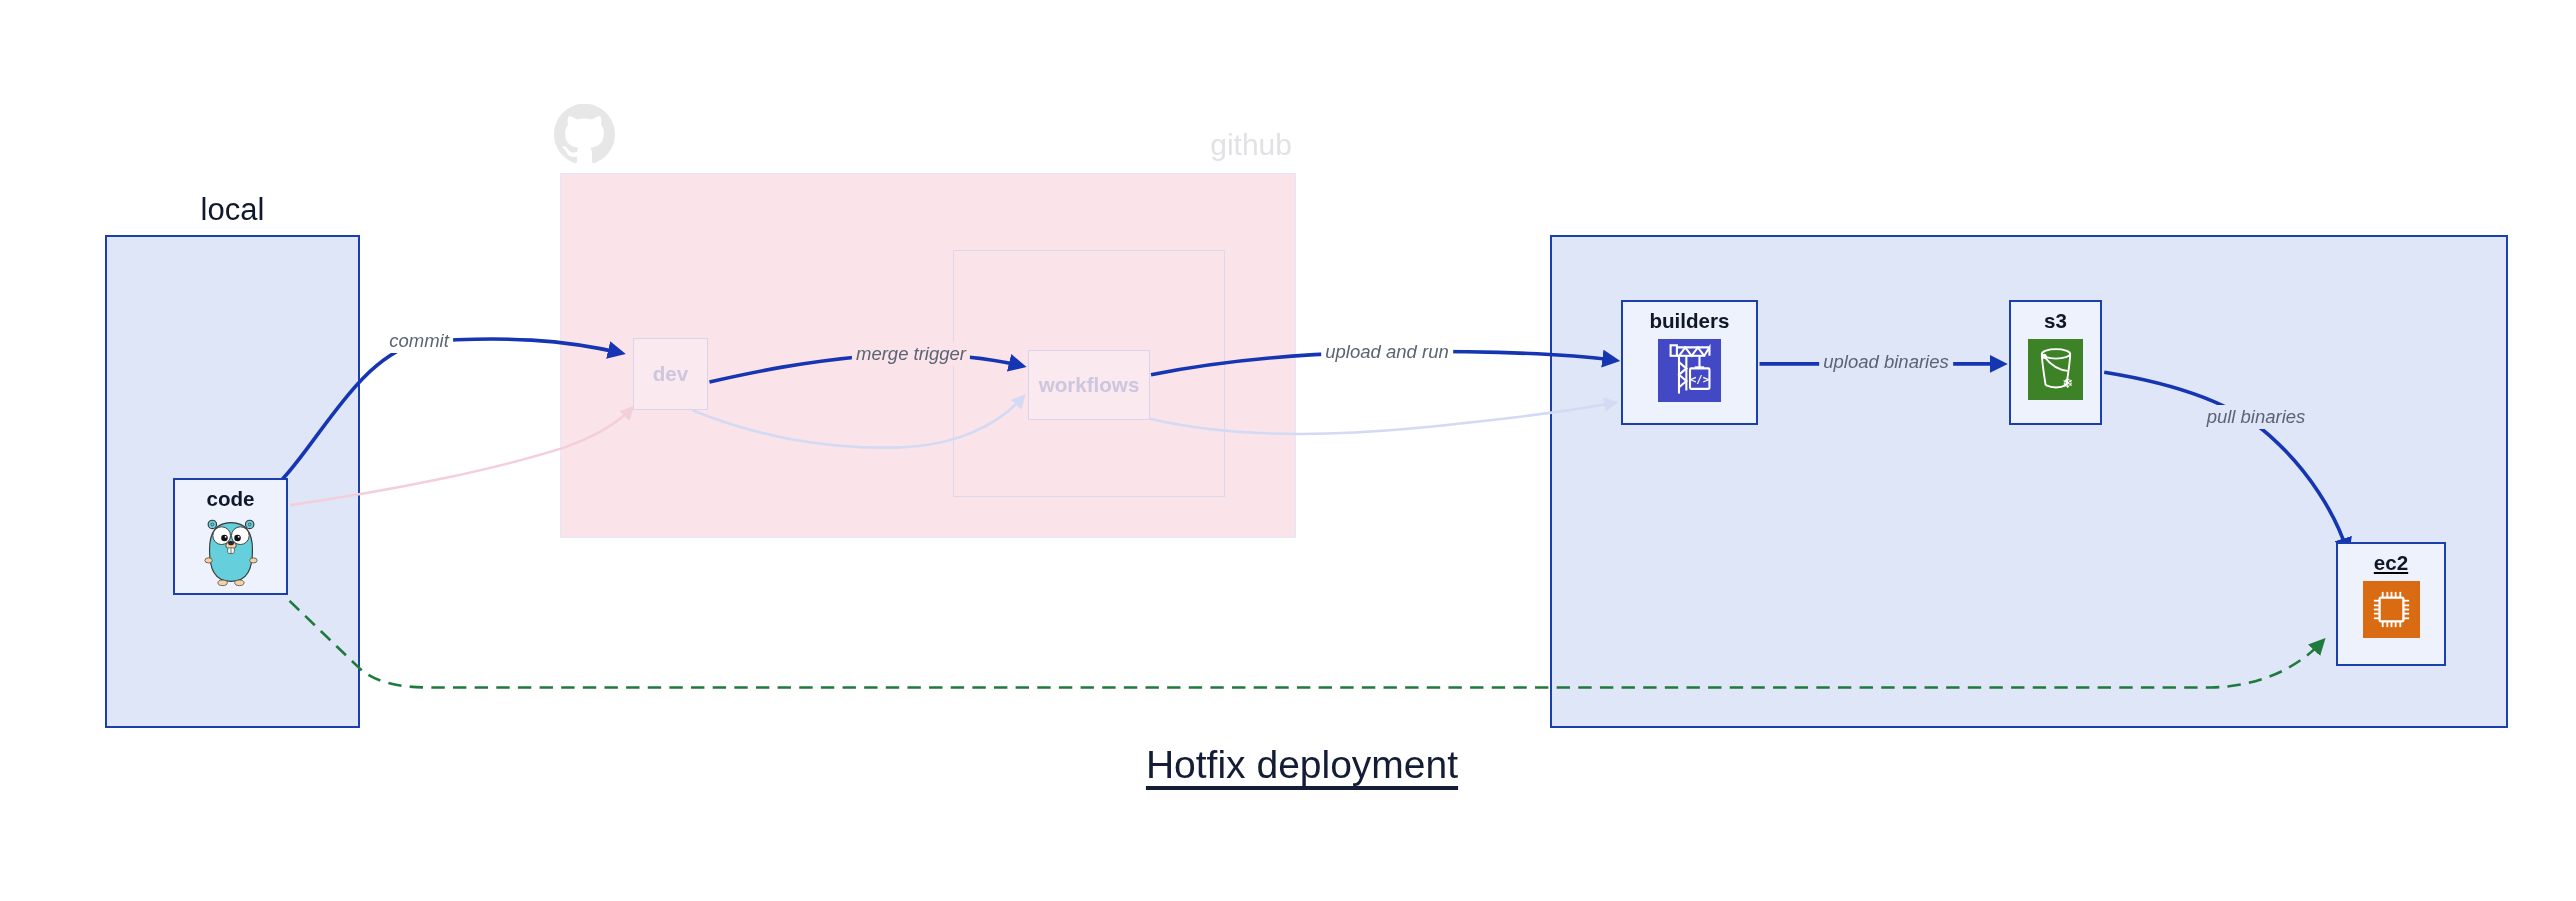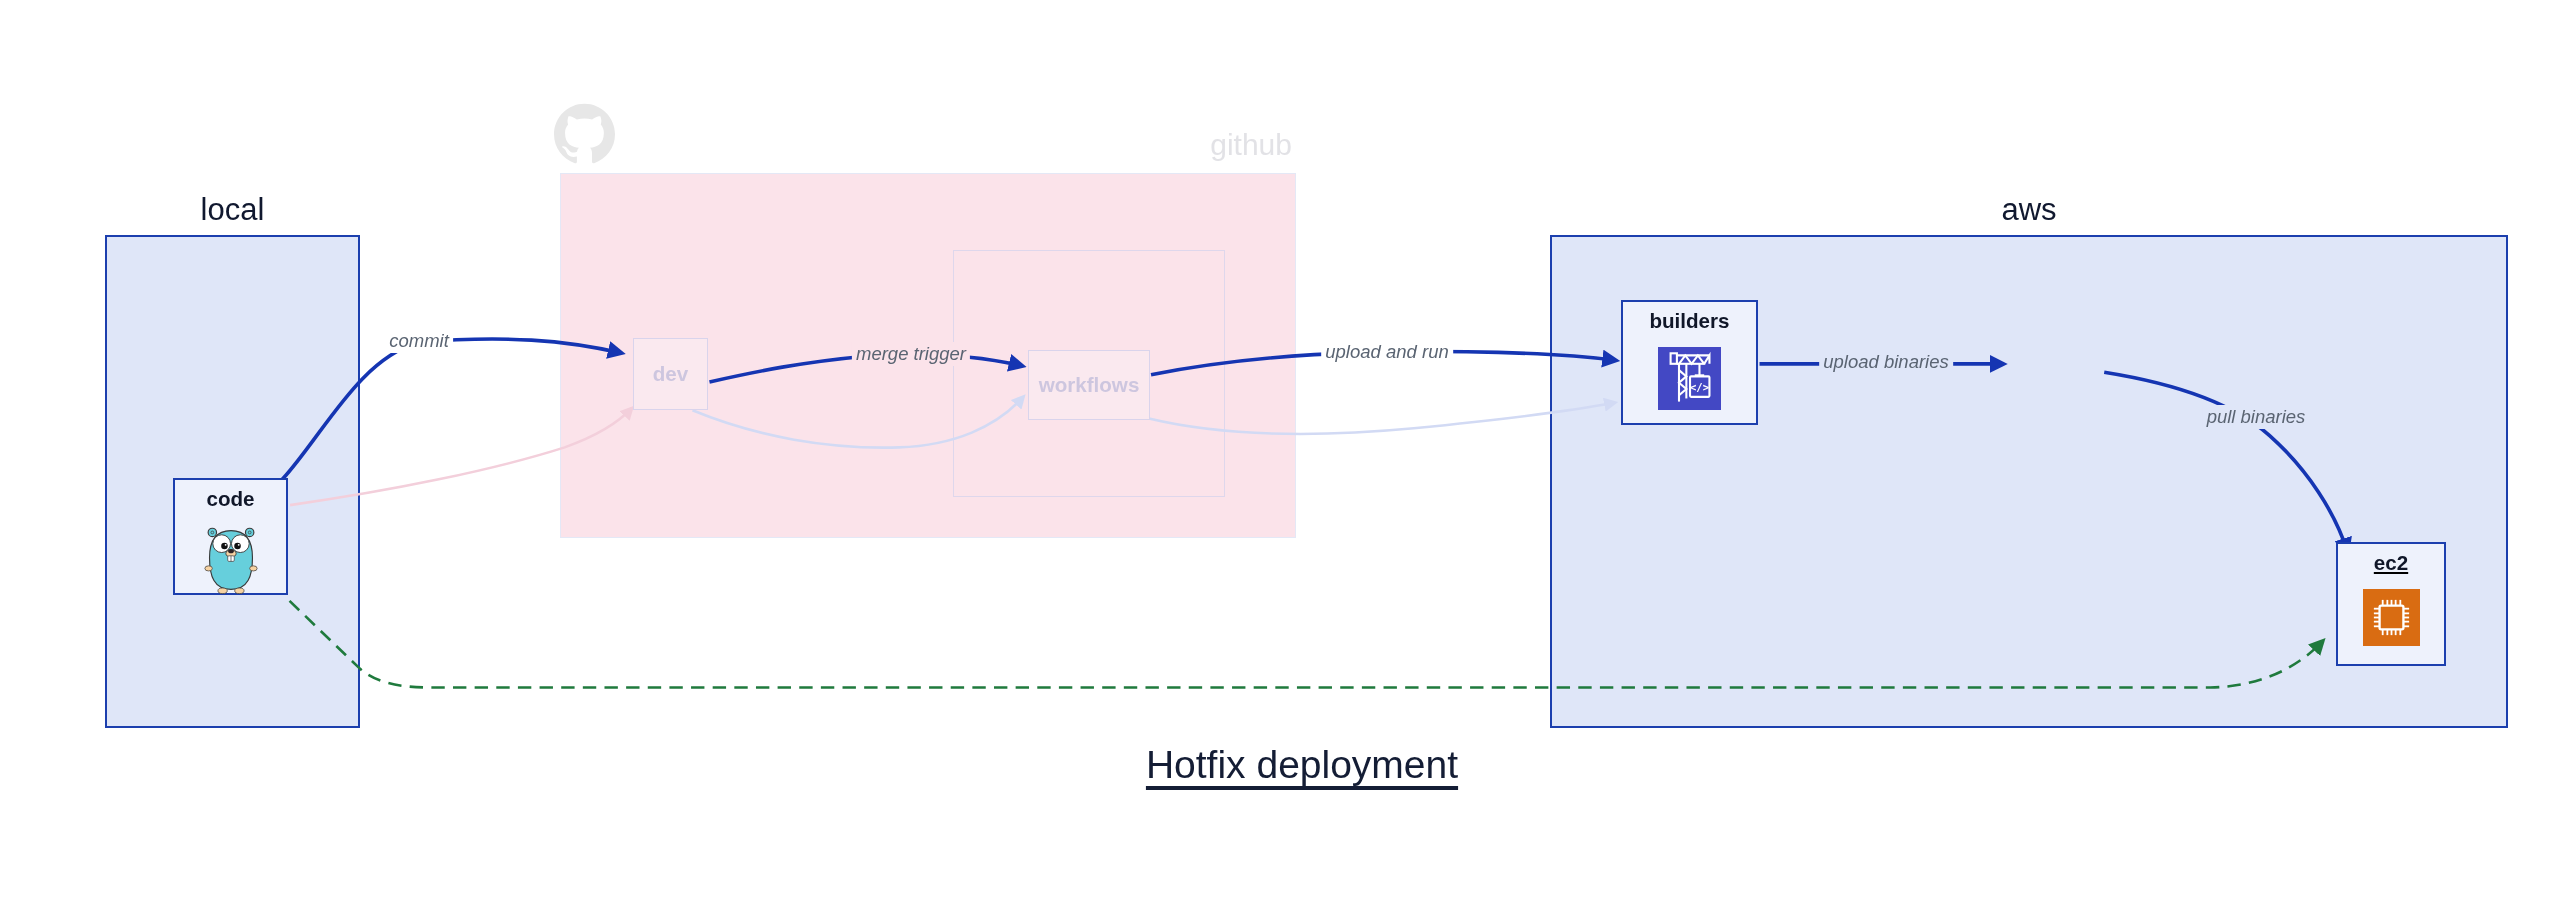--- a/index.html
+++ b/index.html
@@ -11,21 +11,21 @@
   .region-blue{background:#dfe6f8;border:2.1px solid #1c3fae;box-sizing:border-box;}
   .region-pink{background:#fbe3ea;border:1.5px solid #e4e8f6;box-sizing:border-box;}
   .region-master{background:transparent;border:1.5px solid #ded7ec;box-sizing:border-box;}
 
   
   .region-label{font-size:31px;font-weight:500;color:#10182f;text-align:center;}
   .region-label.faded-gh{color:#e2e2e6;}
   .region-label.faded-master{color:#dcd3e0;}
 
   
-  .node{box-sizing:border-box;display:flex;flex-direction:column;align-items:center;padding-top:7.2px;gap:14px;}
+  .node{box-sizing:border-box;display:flex;flex-direction:column;align-items:center;padding-top:7.2px;gap:6px;}
   .node-blue{background:#eef2fc;border:2.6px solid #1c3fae;}
   .node-faded{background:#fae9ef;border:1.5px solid #d9d4ec;justify-content:center;padding-top:0;}
   .node-label{font-size:20.6px;font-weight:bold;color:#101729;line-height:1.15;}
   .node-faded .node-label{color:#cdc6df;}
 
   .iconbox{display:flex;align-items:center;justify-content:center;}
 
   
   .edge-label{font-size:18.5px;font-style:italic;color:#5a6472;white-space:nowrap;transform:translateX(-50%);padding:1px 4.1px;line-height:1.2;}
   .lbl-white{background:#ffffff;}
@@ -45,21 +45,20 @@
 
   <div class="abs" style="left:554px;top:103px;width:61px;height:61px;">
     <svg width="61" height="61" viewBox="0 0 24 24">
         <path fill="#e7e7e7" d="M12 .297c-6.63 0-12 5.373-12 12 0 5.303 3.438 9.8 8.205 11.385.6.113.82-.258.82-.577 0-.285-.01-1.04-.015-2.04-3.338.724-4.042-1.61-4.042-1.61C4.422 18.07 3.633 17.7 3.633 17.7c-1.087-.744.084-.729.084-.729 1.205.084 1.838 1.236 1.838 1.236 1.07 1.835 2.809 1.305 3.495.998.108-.776.417-1.305.76-1.605-2.665-.3-5.466-1.332-5.466-5.93 0-1.31.465-2.38 1.235-3.22-.135-.303-.54-1.523.105-3.176 0 0 1.005-.322 3.3 1.23.96-.267 1.98-.399 3-.405 1.02.006 2.04.138 3 .405 2.28-1.552 3.285-1.23 3.285-1.23.645 1.653.24 2.873.12 3.176.765.84 1.23 1.91 1.23 3.22 0 4.61-2.805 5.625-5.475 5.92.42.36.81 1.096.81 2.22 0 1.606-.015 2.896-.015 3.286 0 .315.21.69.825.57C20.565 22.092 24 17.592 24 12.297c0-6.627-5.373-12-12-12"></path>
       </svg>
   </div>
 
   <div class="abs region-label" style="left:105px;top:192px;width:255px;">local</div>
   <div class="abs region-label faded-gh" style="left:1107px;top:128px;width:185px;text-align:right;font-size:30px;">github</div>
   <div class="abs region-label faded-master" style="left:953px;top:212px;width:272px;">master</div>
-  <div class="abs region-label" style="left:1550px;top:192px;width:958px;">aws</div>
 
   <div class="abs region-blue" style="left:105px;top:235px;width:255px;height:493px;"></div>
   <div class="abs region-pink" style="left:560px;top:173px;width:736px;height:365px;"></div>
   <div class="abs region-master" style="left:953px;top:250px;width:272px;height:247px;"></div>
   <div class="abs region-blue" style="left:1550px;top:235px;width:958px;height:493px;"></div>
 
   <svg class="edges" width="2604" height="902" viewBox="0 0 5054 1750">
     <defs>
       <marker id="ah-blue" viewBox="0 0 10 10" refX="7.5" refY="5" markerWidth="5" markerHeight="5" orient="auto">
           <path d="M0,0 L10,5 L0,10 Z" fill="#1535b2"></path>
@@ -138,20 +137,36 @@
           <polyline points="40,44 54,56 40,68 54,80 40,92"></polyline>
           <line x1="79" y1="32" x2="79" y2="54"></line>
           <line x1="70" y1="54" x2="88" y2="54"></line>
           <rect x="61" y="56" width="37" height="39" rx="2"></rect>
         </g>
         <text x="79" y="83" font-family="DejaVu Sans Mono, monospace" font-size="20" font-weight="bold" fill="#ffffff" text-anchor="middle">&lt;/&gt;</text>
       </svg>
     </div>
   </div>
 
+  <div class="abs node node-blue" style="left:2009px;top:300px;width:93px;height:125px;">
+    <div class="node-label">s3</div>
+    <div class="iconbox" style="background:#3d8226;width:55px;height:61px;">
+      <svg width="52" height="58" viewBox="0 0 110 120">
+        <g stroke="#ffffff" stroke-width="4" fill="none">
+          <ellipse cx="55" cy="28" rx="30" ry="10"></ellipse>
+          <path d="M25,28 C25,34 28,62 33,94"></path>
+          <path d="M85,28 C85,34 82,62 77,94"></path>
+          <path d="M33,94 Q55,104 77,94"></path>
+          <path d="M30,34 Q52,62 80,64"></path>
+          <circle cx="30" cy="33" r="3.5" fill="#ffffff"></circle>
+        </g>
+        <text x="80" y="100" font-size="30" fill="#ffffff" text-anchor="middle" font-family="DejaVu Sans, sans-serif">❄</text>
+      </svg>
+    </div>
+  </div>
 
   <div class="abs node node-blue" style="left:2336px;top:542px;width:110px;height:124px;text-decoration:underline;">
     <div class="node-label">ec2</div>
     <div class="iconbox" style="background:#d96c12;width:57px;height:57px;">
       <svg width="57" height="57" viewBox="0 0 110 110">
         <g stroke="#ffffff" stroke-width="4.5" fill="none">
           <rect x="32" y="32" width="46" height="46" rx="3"></rect>
           <g stroke-width="3.5">
             <line x1="38" y1="21" x2="38" y2="32"></line>
               <line x1="47" y1="21" x2="47" y2="32"></line>

